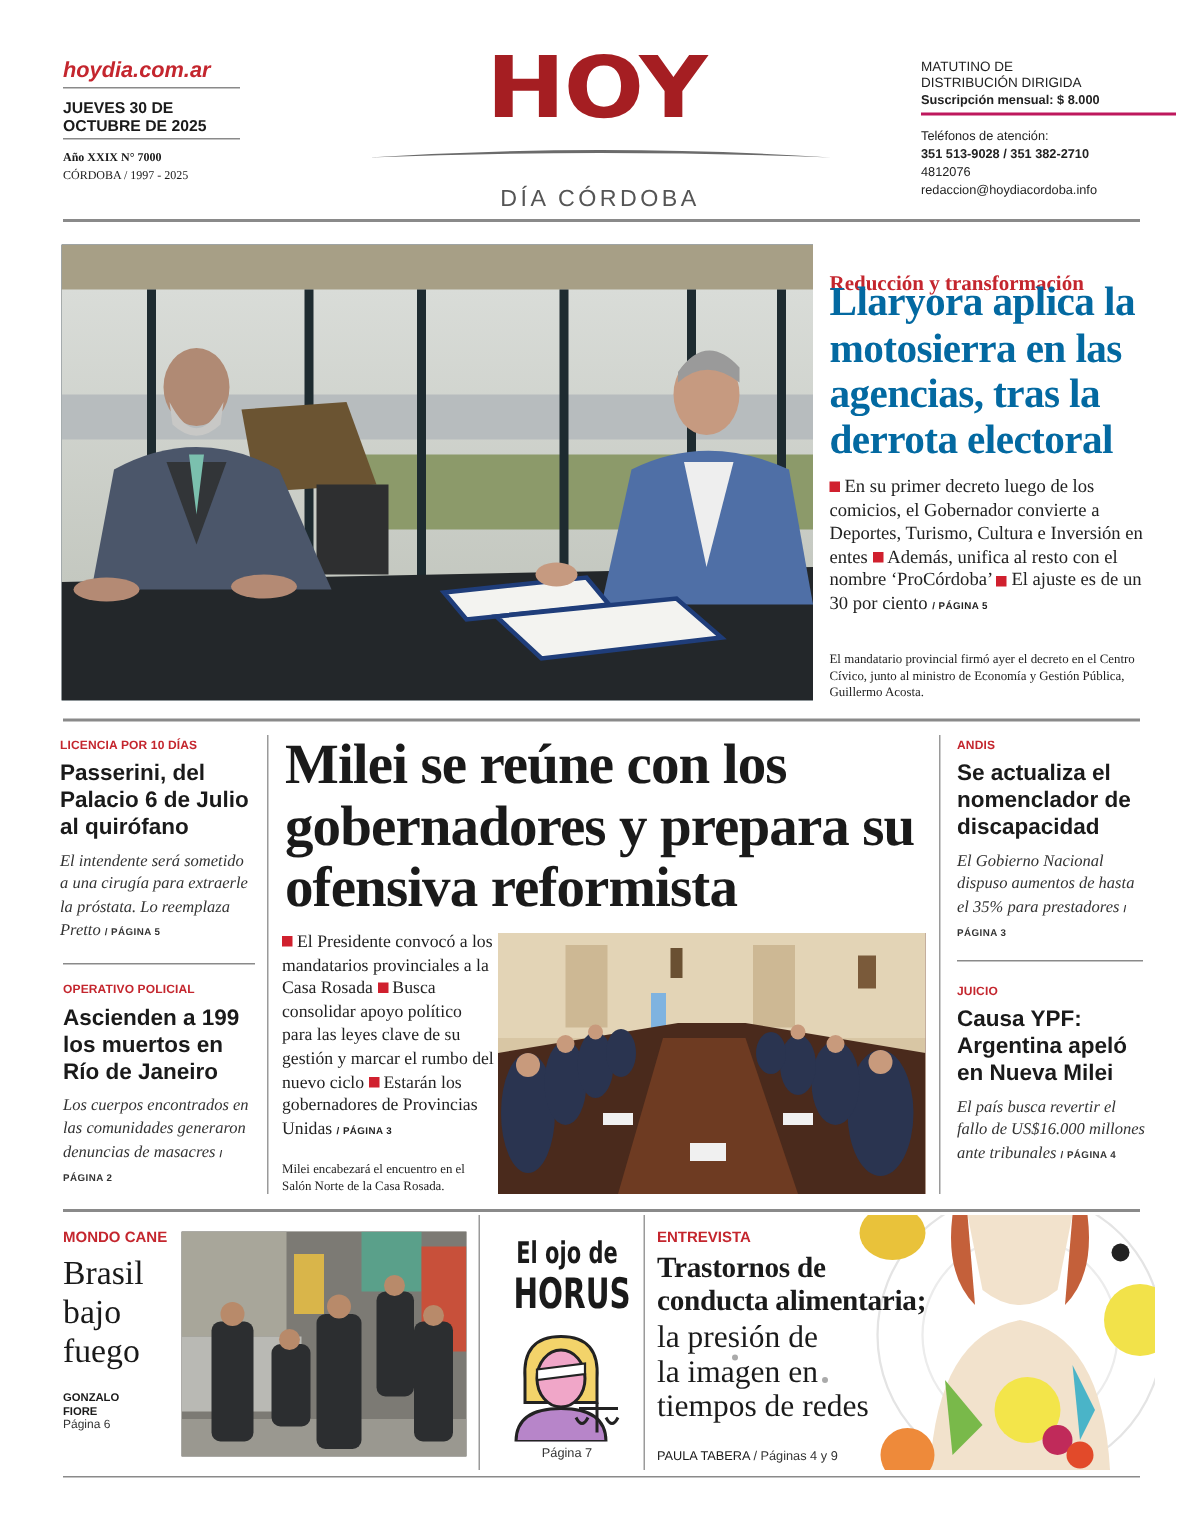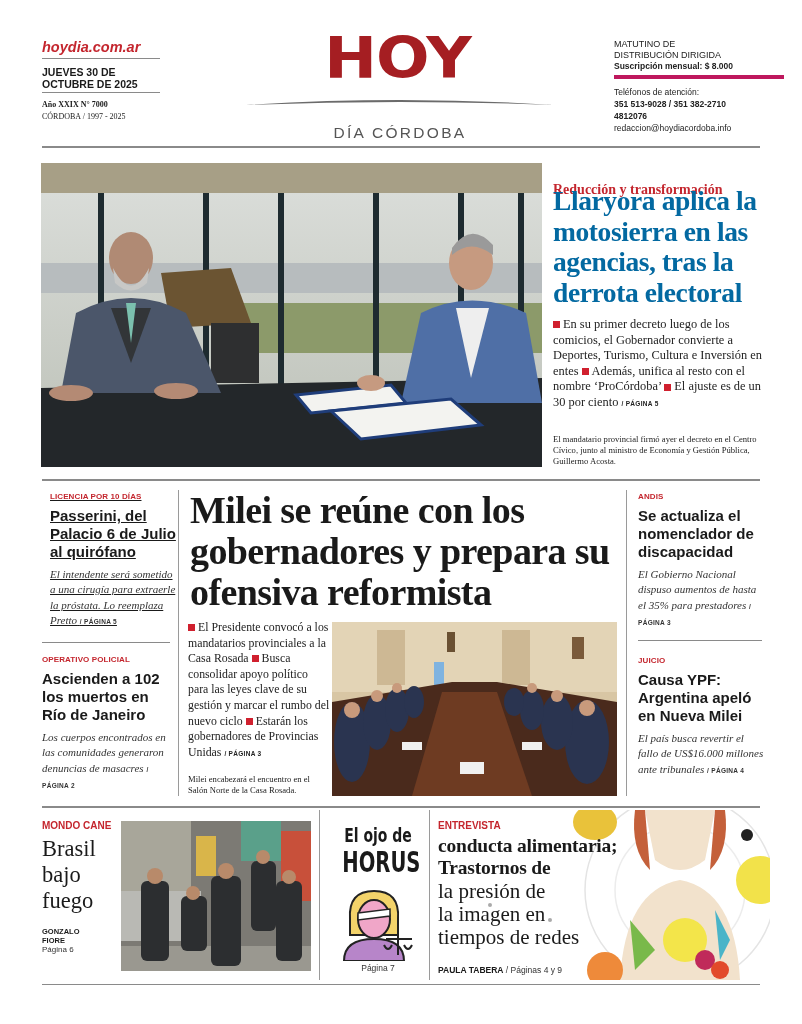--- a/index.html
+++ b/index.html
@@ -14,21 +14,21 @@
   .pageref { font-family: "Liberation Sans", sans-serif; font-weight: bold; font-size: 6.5px; letter-spacing: 0.3px; text-transform: uppercase; }
 
   
   .site-url { left: 42px; top: 39px; font-size: 14.5px; font-weight: bold; color: #c4262e; font-style: italic; }
   .date { left: 42px; top: 66px; font-size: 10.5px; font-weight: bold; line-height: 12px; }
   .edition { left: 42px; top: 99px; font-size: 8px; line-height: 12px; font-family: Liberation Serif, serif; }
   .logo { left: 285px; top: 26px; width: 225px; text-align: center; font-family: "DejaVu Sans", sans-serif; font-weight: bold; font-size: 63px; color: #a51e22; letter-spacing: -1px; line-height: 66px; transform: scaleY(0.9); }
   .logo-swoosh { left: 246px; top: 97px; width: 308px; height: 10px; }
   .logo-sub { left: 290px; top: 124px; width: 220px; text-align: center; font-size: 15.5px; letter-spacing: 2.3px; color: #555; }
   .info-right { left: 614px; top: 39px; font-size: 9px; line-height: 11px; color: #222; width: 170px; }
-  .info-right .sub { font-weight: bold; font-size: 8.5px; border-bottom: 4px solid #be185d; padding-bottom: 3px; margin-bottom: 7px; display: block; }
+  .info-right .sub { font-weight: bold; font-size: 8.5px; border-bottom: 2px solid #be185d; padding-bottom: 3px; margin-bottom: 7px; display: block; }
   .info-right .phones { font-size: 8.5px; line-height: 12px; }
 
   
   .lead-photo { left: 41px; top: 163px; width: 501px; height: 304px; overflow: hidden; background: #5d6a70; }
   .lead-kicker { left: 553px; top: 168px; font-size: 14px; color: #c4262e; font-weight: bold; margin-top: 14px; }
   .lead-title { left: 553px; top: 186px; width: 215px; font-size: 27.5px; line-height: 30.5px; font-weight: bold; color: #0369a1; letter-spacing: -0.4px; }
   .lead-body { left: 553px; top: 317px; width: 215px; font-size: 12.4px; line-height: 15.6px; color: #222; }
   .lead-caption { left: 553px; top: 434px; width: 215px; font-size: 8.6px; line-height: 11.2px; color: #222; }
 
   
@@ -49,21 +49,21 @@
   .mondo-page { left: 42px; top: 945px; font-size: 8px; color: #333; }
   .mondo-photo { left: 121px; top: 821px; width: 190px; height: 150px; overflow: hidden; background: #6d6a64; }
   .horus-title { left: 327px; top: 823px; width: 102px; text-align: center; font-family: "DejaVu Sans", sans-serif; font-weight: bold; font-size: 20px; line-height: 25px; transform: scaleX(0.7); color: #1a1a1a; }
   .horus-page { left: 327px; top: 963px; width: 102px; text-align: center; font-size: 8.5px; color: #333; }
 
   .entre-art { left: 430px; top: 810px; width: 340px; height: 170px; overflow: hidden; }
   .entre-kicker { left: 438px; top: 820px; font-size: 10px; font-weight: bold; color: #c4262e; }
   .entre-title { left: 438px; top: 835px; font-size: 19.5px; line-height: 22px; font-weight: bold; color: #1a1a1a; letter-spacing: -0.2px; }
   .entre-sub { left: 438px; top: 880px; font-size: 21px; line-height: 23px; color: #1a1a1a; }
   .entre-author { left: 438px; top: 965px; font-size: 8.5px; color: #333; }
-  .entre-author b { font-weight: bold; color: #1a1a1a; }
+  .entre-author b { font-weight: normal; color: #1a1a1a; }
 </style>
 </head>
 <body>
 
 <header>
   <div class="abs site-url">hoydia.com.ar</div>
   <div class="rule" style="left:42px;top:58px;width:118px;height:1px;"></div>
   <div class="abs date">
     <div>JUEVES 30 DE</div>
     <div>OCTUBRE DE 2025</div>
@@ -80,21 +80,21 @@
   </svg>
   <div class="abs logo-sub">DÍA CÓRDOBA</div>
 
   <div class="abs info-right">
     <div>MATUTINO DE</div>
     <div>DISTRIBUCIÓN DIRIGIDA</div>
     <span class="sub">Suscripción mensual: $ 8.000</span>
     <div class="phones">
       <div>Teléfonos de atención:</div>
       <div style="font-weight:bold;">351 513-9028 / 351 382-2710</div>
-      <div style="font-weight:bold;">4812076</div>
+      <div style="font-weight:normal;">4812076</div>
       <div>redaccion@hoydiacordoba.info</div>
     </div>
   </div>
 </header>
 
 <div class="rule" style="left:42px;top:146px;width:718px;"></div>
 
 <article>
   <div class="abs lead-photo">
     <svg width="501" height="304" viewBox="0 0 501 304">
@@ -147,29 +147,29 @@
     <span class="bullet"></span><span>Además, unifica al resto con el nombre ‘ProCórdoba’</span>
     <span class="bullet"></span><span>El ajuste es de un 30 por ciento</span>
     <span class="pageref">/ PÁGINA 5</span>
   </div>
   <div class="abs lead-caption lserif">El mandatario provincial firmó ayer el decreto en el Centro Cívico, junto al ministro de Economía y Gestión Pública, Guillermo Acosta.</div>
 </article>
 
 <div class="rule" style="left:42px;top:479px;width:718px;"></div>
 
 <aside>
-  <div class="abs" style="left:50px;top:492px;width:128px;text-decoration:underline;">
+  <div class="abs" style="left:40px;top:492px;width:128px;">
     <div class="side-kicker sans">LICENCIA POR 10 DÍAS</div>
     <div class="side-title sans">Passerini, del Palacio 6 de Julio al quirófano</div>
     <div class="side-body lserif"><span>El intendente será sometido a una cirugía para extraerle la próstata. Lo reemplaza Pretto</span> <span class="pageref" style="font-style:normal;">/ PÁGINA 5</span></div>
   </div>
   <div class="rule" style="left:42px;top:642px;width:128px;height:1px;"></div>
   <div class="abs" style="left:42px;top:655px;width:128px;">
     <div class="side-kicker sans">OPERATIVO POLICIAL</div>
-    <div class="side-title sans">Ascienden a 102 los muertos en Río de Janeiro</div>
+    <div class="side-title sans">Ascienden a 199 los muertos en Río de Janeiro</div>
     <div class="side-body lserif"><span>Los cuerpos encontrados en las comunidades generaron denuncias de masacres</span> <span class="pageref" style="font-style:normal;">/ PÁGINA 2</span></div>
   </div>
 </aside>
 
 <div class="vrule" style="left:178px;top:490px;height:306px;"></div>
 <div class="vrule" style="left:626px;top:490px;height:306px;"></div>
 
 <article>
   <h2 class="abs center-title lserif">Milei se reúne con los gobernadores y prepara su ofensiva reformista</h2>
   <div class="abs center-body lserif">
@@ -309,22 +309,22 @@
         <circle cx="290" cy="160" r="9" fill="#e24a2a"></circle>
         <circle cx="175" cy="160" r="18" fill="#ee8a3a"></circle>
         <circle cx="330" cy="70" r="24" fill="#f2e24a"></circle>
         <circle cx="317" cy="25" r="6" fill="#222"></circle>
         <circle cx="60" cy="95" r="2" fill="#aaa"></circle>
           <circle cx="120" cy="110" r="2" fill="#aaa"></circle>
       </svg>
     </div>
     <div class="abs entre-kicker">ENTREVISTA</div>
     <div class="abs entre-title lserif">
+      <div>Trastornos de</div>
       <div>conducta alimentaria;</div>
-      <div>Trastornos de</div>
     </div>
     <div class="abs entre-sub lserif" style="top:880px;">
       <div>la presión de</div>
       <div>la imagen en</div>
       <div>tiempos de redes</div>
     </div>
     <div class="abs entre-author">
       <b>PAULA TABERA</b>
       <span>/ Páginas 4 y 9</span>
     </div>

